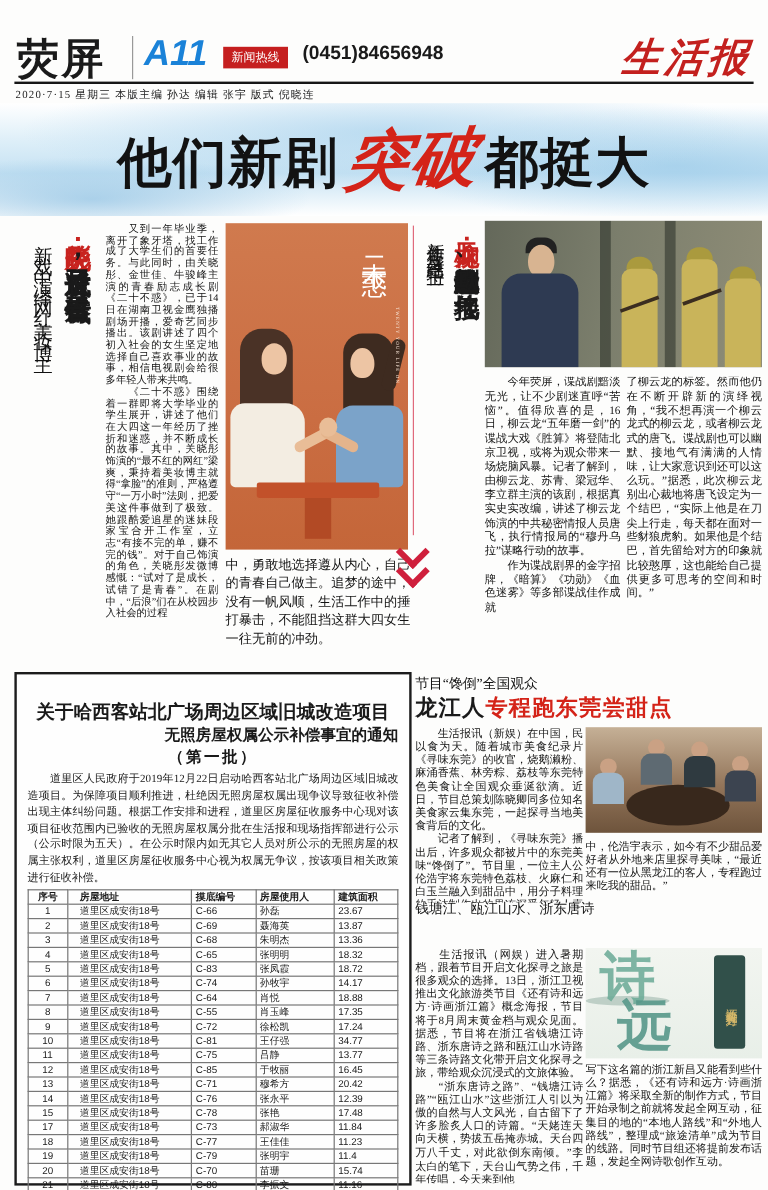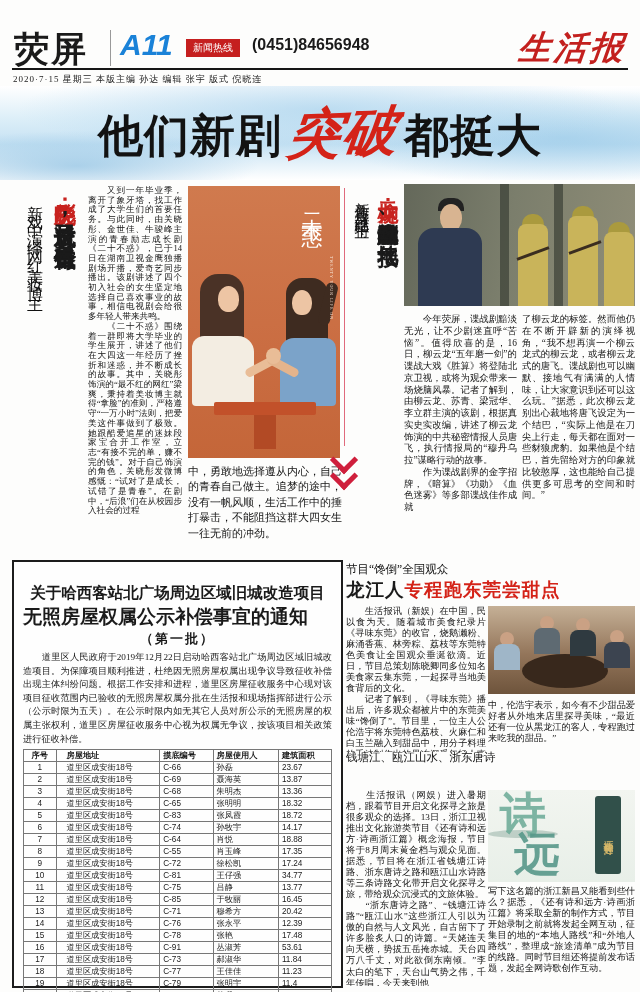--- a/index.html
+++ b/index.html
@@ -73,21 +73,21 @@
   .soldier{position:absolute;width:30px;background:#c9b45a;border-radius:8px 8px 0 0;}
   .helmet{position:absolute;width:22px;height:12px;background:#aa9a3e;border-radius:10px 10px 2px 2px;}
   .rifle{position:absolute;width:34px;height:3px;background:#3a2d20;transform:rotate(-20deg);}
   .rc{position:absolute;width:113px;font-size:9.4px;line-height:1.25;text-align:justify;white-space:pre-line;color:#141414;}
   .rc1{left:404px;top:314px;height:200px;overflow:hidden;}
   .rc2{left:522px;top:314px;height:208px;overflow:hidden;}
   
   .notice{position:absolute;left:12px;top:560px;width:331px;height:428px;border:2px solid #1c1c1c;
           padding:5px 9px;box-sizing:border-box;background:#fefefe;}
   .n-t1{font-size:15.5px;font-weight:bold;text-align:center;margin-top:16px;}
-  .n-t2{font-size:19px;font-weight:bold;text-align:left;}
+  .n-t2{font-size:13px;font-weight:bold;text-align:right;}
   .n-t3{font-size:13px;font-weight:bold;text-align:center;letter-spacing:2px;}
   .n-body{font-size:9.2px;line-height:1.48;text-align:justify;margin-top:3px;white-space:pre-line;}
   .n-table{border-collapse:collapse;width:100%;margin-top:3px;font-size:8.2px;
            font-family:"Liberation Sans",sans-serif;}
   .n-table th,.n-table td{border:1px solid #777;padding:0 3px;height:9.8px;font-weight:normal;text-align:left;}
   .n-table th{font-weight:bold;}
   .n-table .c0{width:28px;text-align:center;}
   .n-table .c1{width:102px;padding-left:10px;}
   .n-table .c2{width:52px;}
   .n-table .c3{width:66px;}
@@ -307,27 +307,20 @@
           <td class="c4">12.39</td>
         </tr>
           <tr>
           <td class="c0">15</td>
           <td class="c1">道里区成安街18号</td>
           <td class="c2">C-78</td>
           <td class="c3">张艳</td>
           <td class="c4">17.48</td>
         </tr>
           <tr>
-          <td class="c0">16</td>
-          <td class="c1">道里区成安街18号</td>
-          <td class="c2">C-91</td>
-          <td class="c3">丛淑芳</td>
-          <td class="c4">53.61</td>
-        </tr>
-          <tr>
           <td class="c0">17</td>
           <td class="c1">道里区成安街18号</td>
           <td class="c2">C-73</td>
           <td class="c3">郝淑华</td>
           <td class="c4">11.84</td>
         </tr>
           <tr>
           <td class="c0">18</td>
           <td class="c1">道里区成安街18号</td>
           <td class="c2">C-77</td>

